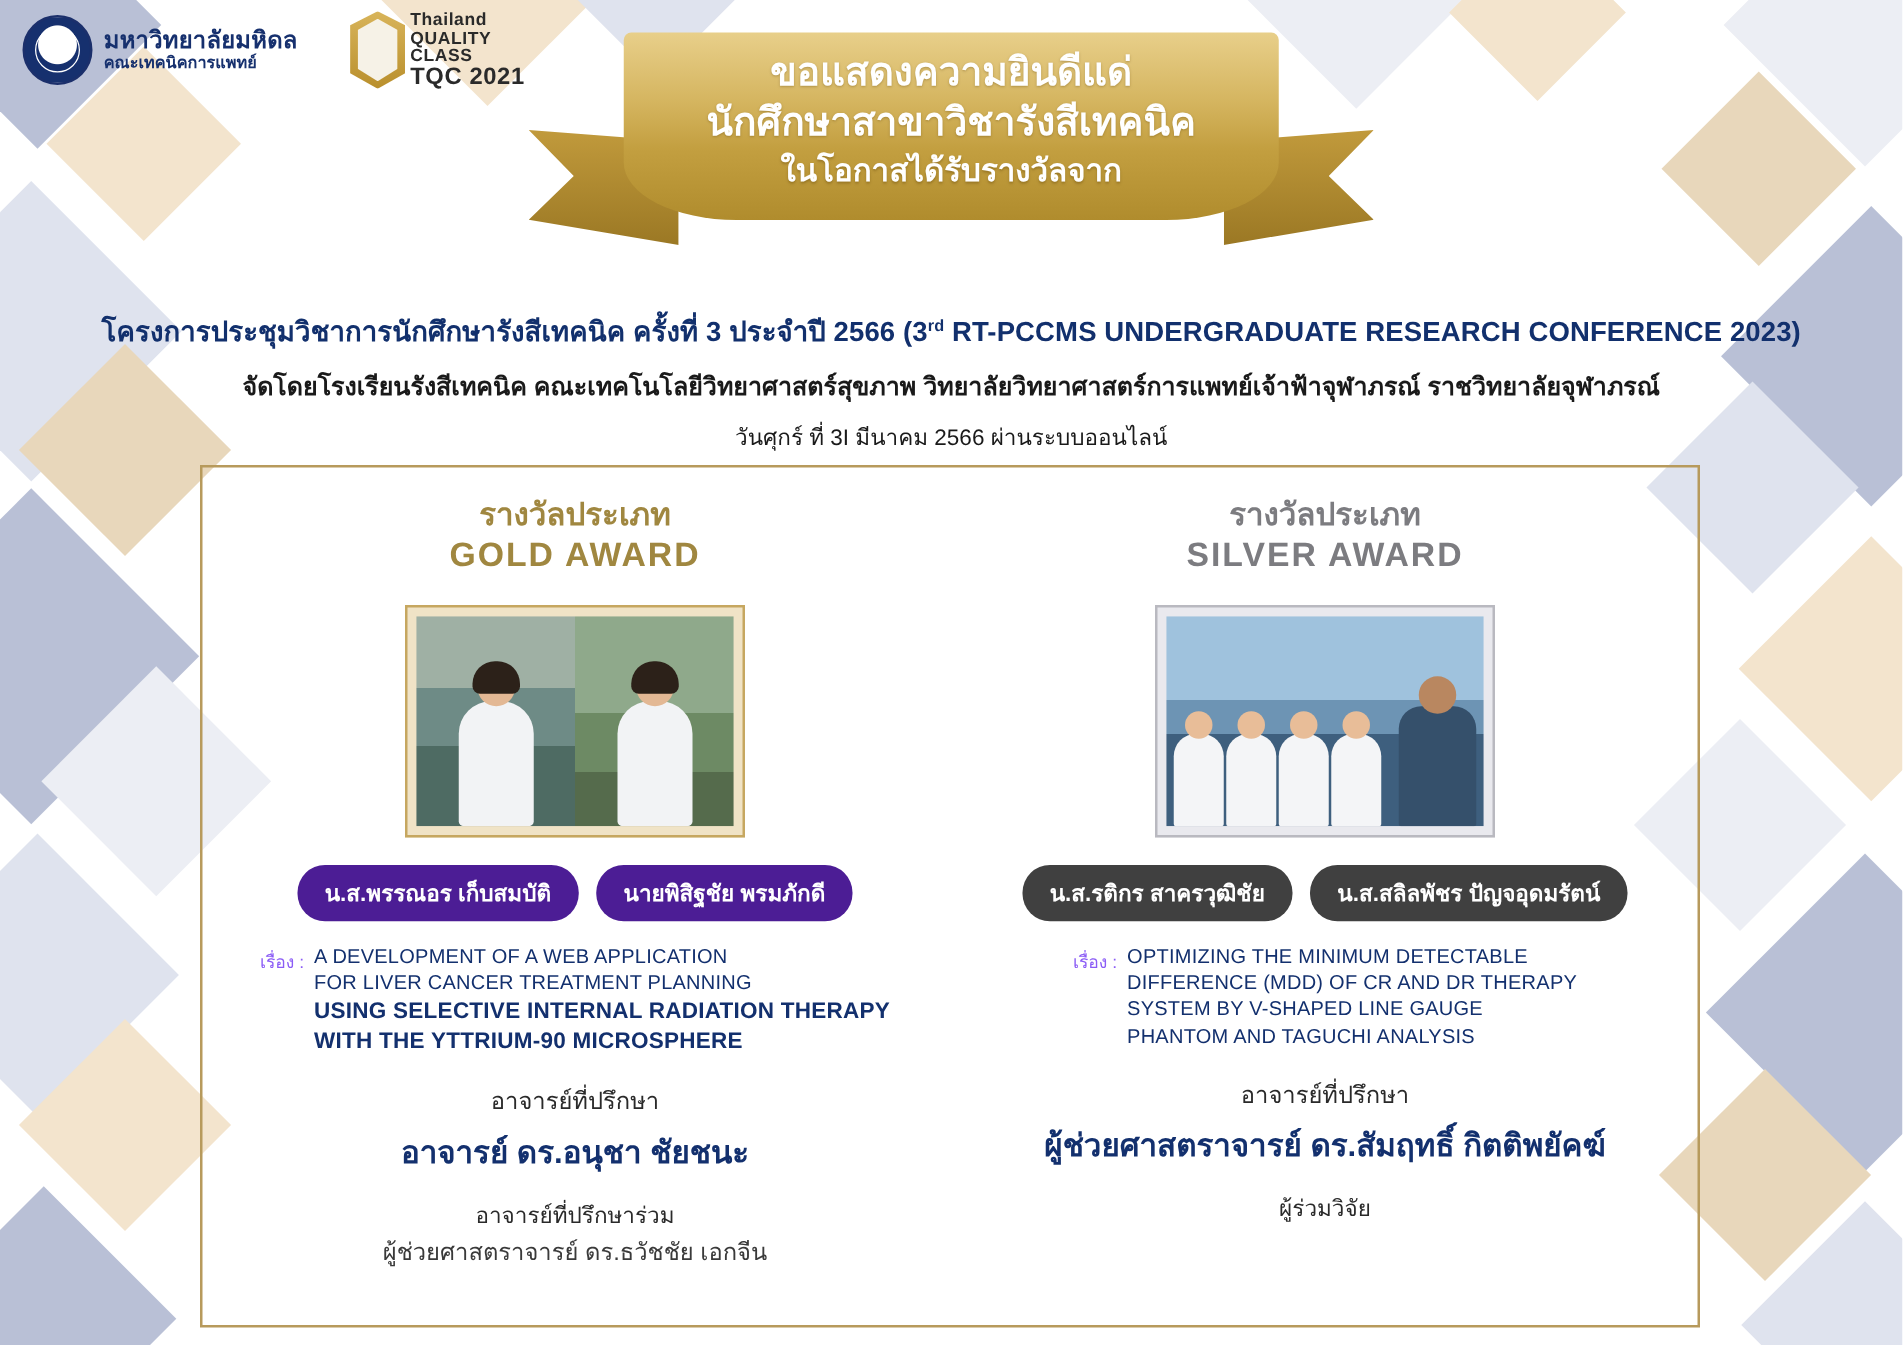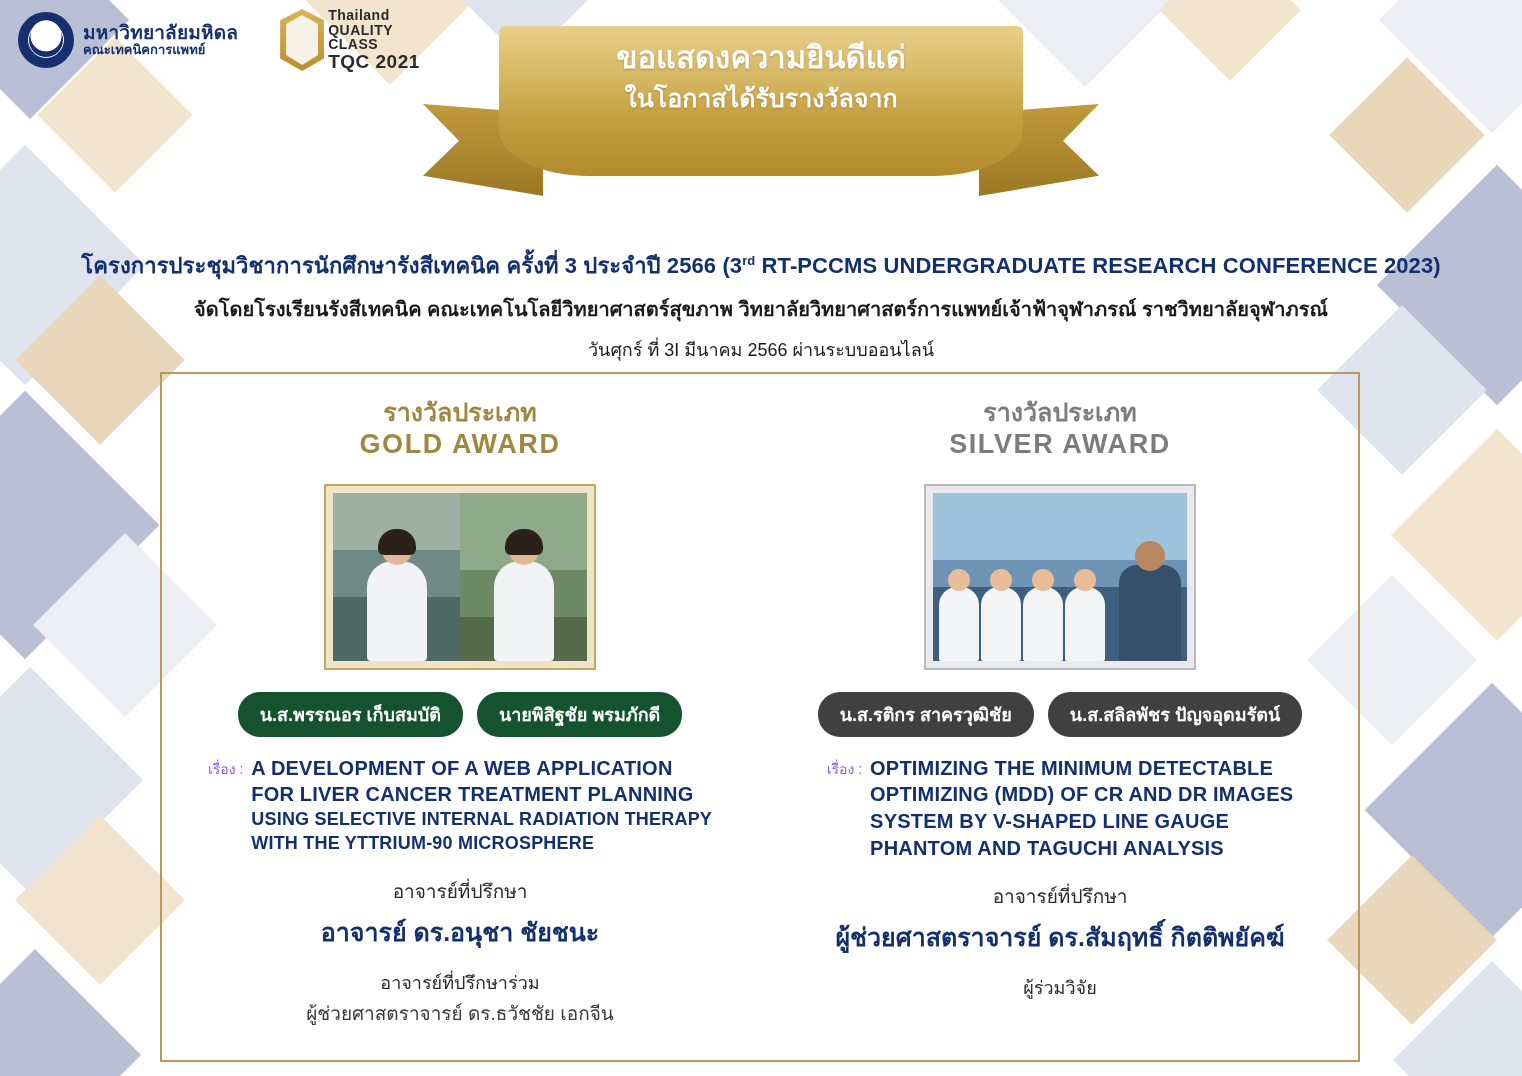--- a/index.html
+++ b/index.html
@@ -234,21 +234,21 @@
     flex-wrap: wrap;
   }
   .pill {
     border-radius: 22px;
     padding: 8px 22px;
     color: #ffffff;
     font-size: 18px;
     font-weight: bold;
     white-space: nowrap;
   }
-  .gold .pill { background: #14532d; }
+  .gold .pill { background: #4c1d95; }
   .silver .pill { background: #404040; }
 
   
   .topic-row {
     margin-top: 18px;
     display: flex;
     justify-content: center;
     align-items: flex-start;
     gap: 8px;
     padding: 0 8px;
@@ -257,21 +257,21 @@
     color: #8b5cf6;
     font-size: 14px;
     white-space: nowrap;
     padding-top: 3px;
   }
   .topic-text {
     color: #13306e;
     text-align: left;
     line-height: 1.33;
   }
-  .topic-text .big { font-size: 20px; font-weight: bold; letter-spacing: .2px; display: block; }
+  .topic-text .big { font-size: 16px; font-weight: normal; letter-spacing: .2px; display: block; }
   .topic-text .small { font-size: 18px; font-weight: bold; letter-spacing: .2px; display: block; }
 
   
   .adv-label {
     margin-top: 20px;
     font-size: 19px;
     color: #2a2a2a;
   }
   .adv-name {
     margin-top: 6px;
@@ -339,20 +339,21 @@
       </div>
     </div>
   </div>
 
   <div class="ribbon-wrap">
     <div class="ribbon-tail left"></div>
     <div class="ribbon-tail right"></div>
     <div class="ribbon-main"></div>
     <div class="ribbon-text">
       <div class="r1">ขอแสดงความยินดีแด่</div>
+      <div class="r2">นักศึกษาสาขาวิชารังสีเทคนิค</div>
       <div class="r3">ในโอกาสได้รับรางวัลจาก</div>
     </div>
   </div>
 
   <div class="titles">
     <div class="title-main">
       <span>โครงการประชุมวิชาการนักศึกษารังสีเทคนิค ครั้งที่ 3 ประจำปี 2566 (3</span><sup>rd</sup><span> RT-PCCMS UNDERGRADUATE RESEARCH CONFERENCE 2023)</span>
     </div>
     <div class="title-sub">จัดโดยโรงเรียนรังสีเทคนิค คณะเทคโนโลยีวิทยาศาสตร์สุขภาพ วิทยาลัยวิทยาศาสตร์การแพทย์เจ้าฟ้าจุฬาภรณ์ ราชวิทยาลัยจุฬาภรณ์</div>
     <div class="title-date">วันศุกร์ ที่ 3I มีนาคม 2566 ผ่านระบบออนไลน์</div>
@@ -418,21 +419,21 @@
 
       <div class="pills">
         <div class="pill">น.ส.รติกร สาครวุฒิชัย</div>
         <div class="pill">น.ส.สลิลพัชร ปัญจอุดมรัตน์</div>
       </div>
 
       <div class="topic-row">
         <div class="topic-label">เรื่อง :</div>
         <div class="topic-text">
           <span class="big">OPTIMIZING THE MINIMUM DETECTABLE</span>
-          <span class="big">OPTIMIZING (MDD) OF CR AND DR IMAGES</span>
+          <span class="big">DIFFERENCE (MDD) OF CR AND DR THERAPY</span>
           <span class="big">SYSTEM BY V-SHAPED LINE GAUGE</span>
           <span class="big">PHANTOM AND TAGUCHI ANALYSIS</span>
         </div>
       </div>
 
       <div class="adv-label">อาจารย์ที่ปรึกษา</div>
       <div class="adv-name">ผู้ช่วยศาสตราจารย์ ดร.สัมฤทธิ์ กิตติพยัคฆ์</div>
       <div class="coadv-label">ผู้ร่วมวิจัย</div>
     </div>
 

